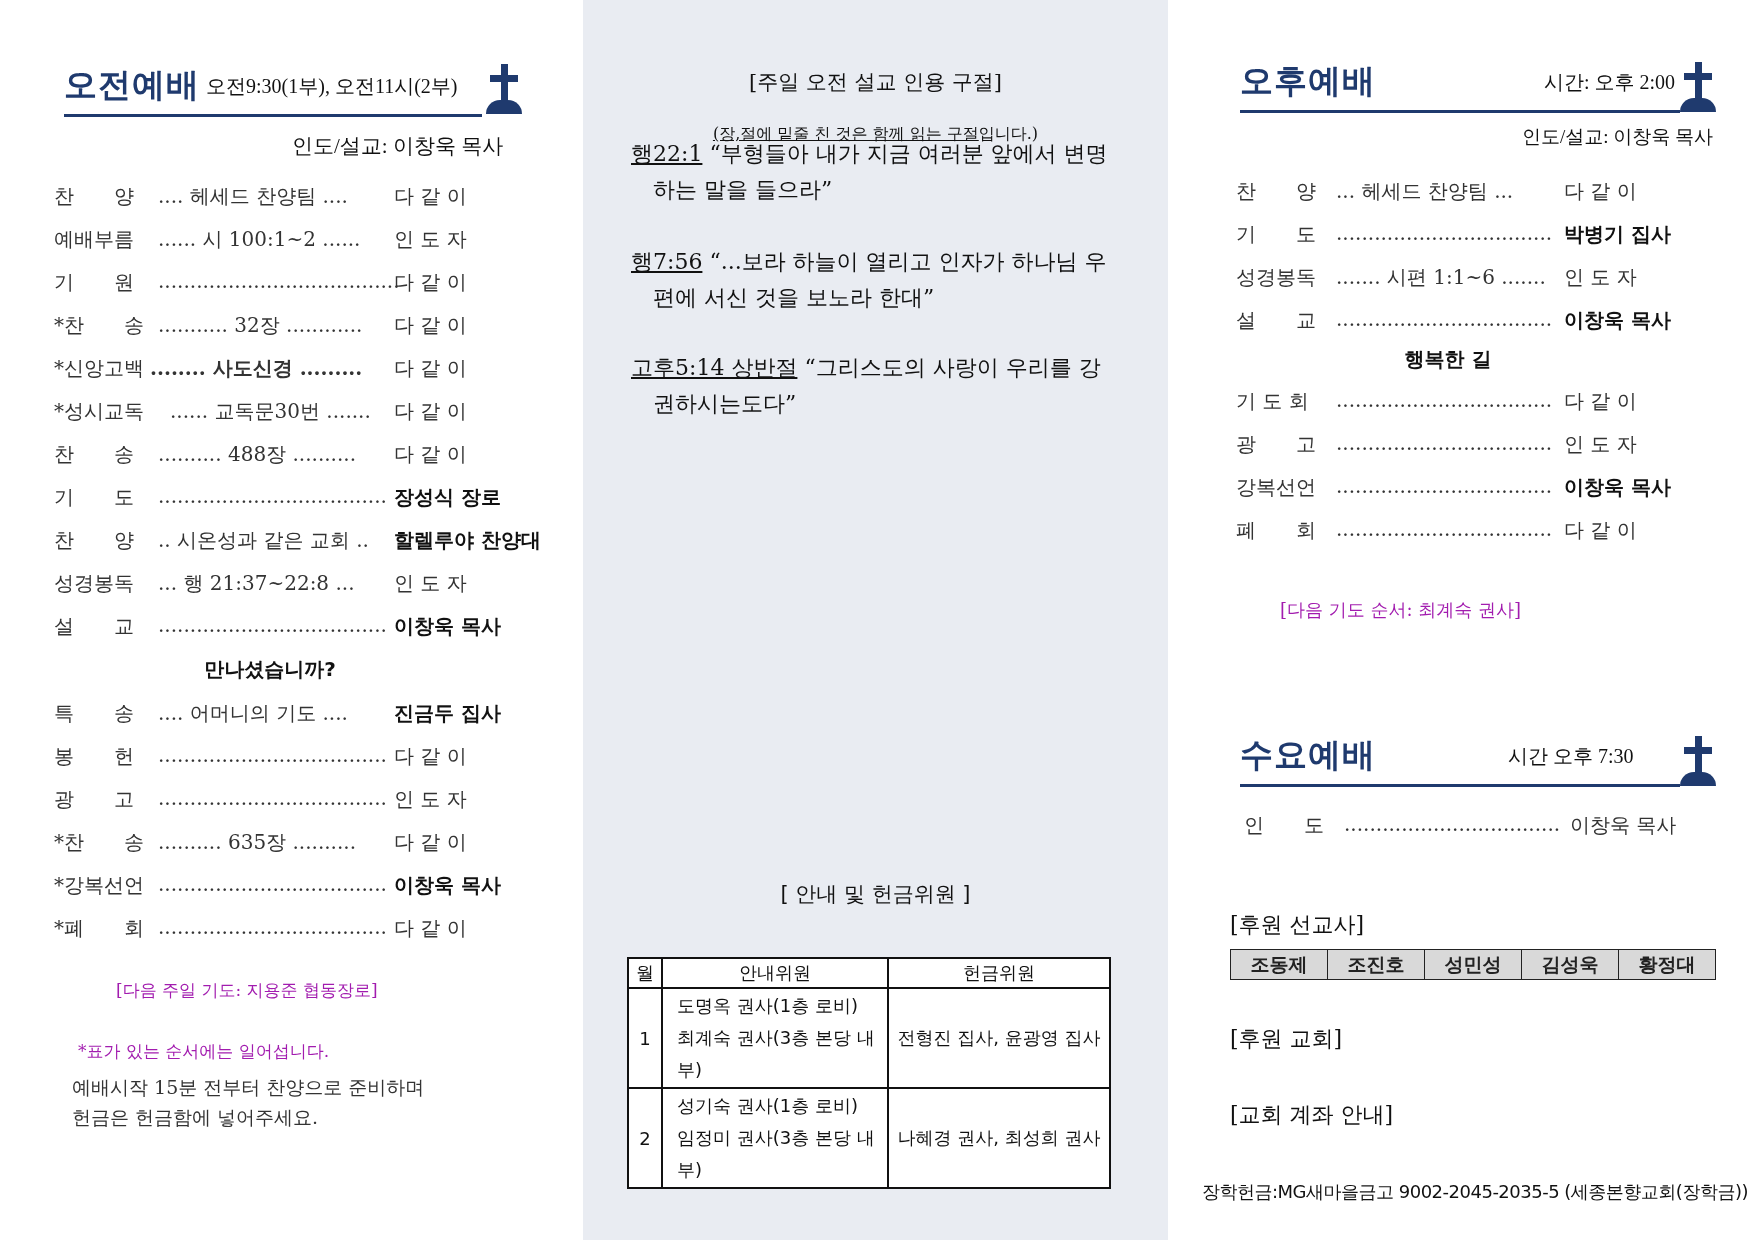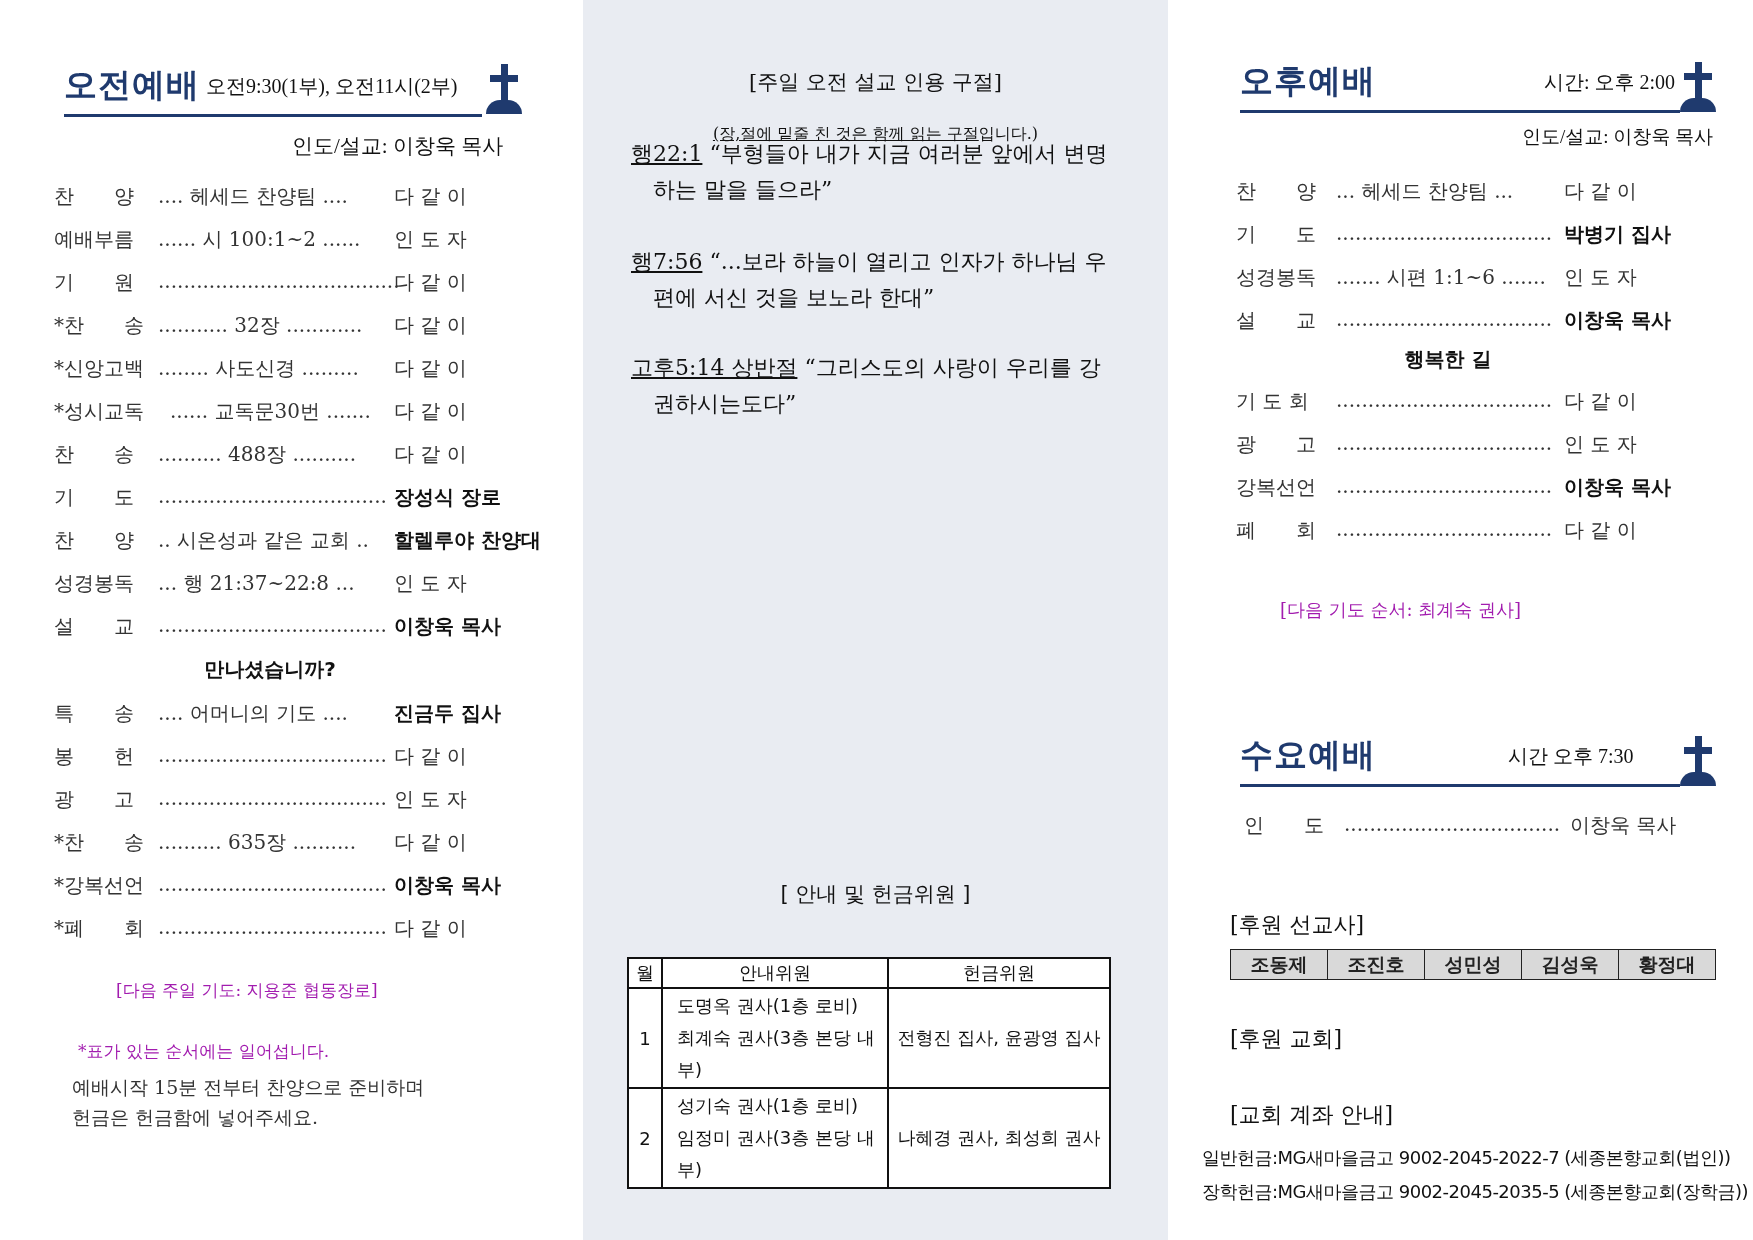--- a/index.html
+++ b/index.html
@@ -79,21 +79,21 @@
         <span class="mid" style="left: 104px;">......................................</span>
         <span class="who" style="left: 340px;">다 같 이</span>
       </div>
       <div class="row" style="left: 54px; top: 312px; width: 520px;">
         <span class="lab">*찬　　송</span>
         <span class="mid" style="left: 104px;">........... 32장 ............</span>
         <span class="who" style="left: 340px;">다 같 이</span>
       </div>
       <div class="row" style="left: 54px; top: 355px; width: 520px;">
         <span class="lab">*신앙고백</span>
-        <span class="mid" style="left: 104px;">........ 사도신경 .........</span>
+        <span class="mid" style="left: 96px; font-weight: bold;">........ 사도신경 .........</span>
         <span class="who" style="left: 340px;">다 같 이</span>
       </div>
       <div class="row" style="left: 54px; top: 398px; width: 520px;">
         <span class="lab">*성시교독</span>
         <span class="mid" style="left: 116px;">...... 교독문30번 .......</span>
         <span class="who" style="left: 340px;">다 같 이</span>
       </div>
       <div class="row" style="left: 54px; top: 441px; width: 520px;">
         <span class="lab">찬　　송</span>
         <span class="mid" style="left: 104px;">.......... 488장 ..........</span>
@@ -292,15 +292,14 @@
           <th>조동제</th>
           <th>조진호</th>
           <th>성민성</th>
           <th>김성욱</th>
           <th>황정대</th>
         </tr>
   </tbody>
     </table>
   <div class="rhead" style="left:62px; top:1024px;">[후원 교회]</div>
   <div class="rhead" style="left:62px; top:1100px;">[교회 계좌 안내]</div>
-  <div class="acct" style="left:34px; top:1146px;">일반헌금:MG새마을금고 9002-2045-2022-7 (세종본향교회(법인))</div>
   <div class="acct" style="left:34px; top:1180px;">장학헌금:MG새마을금고 9002-2045-2035-5 (세종본향교회(장학금))</div>
 </div>
 
 </body></html>

